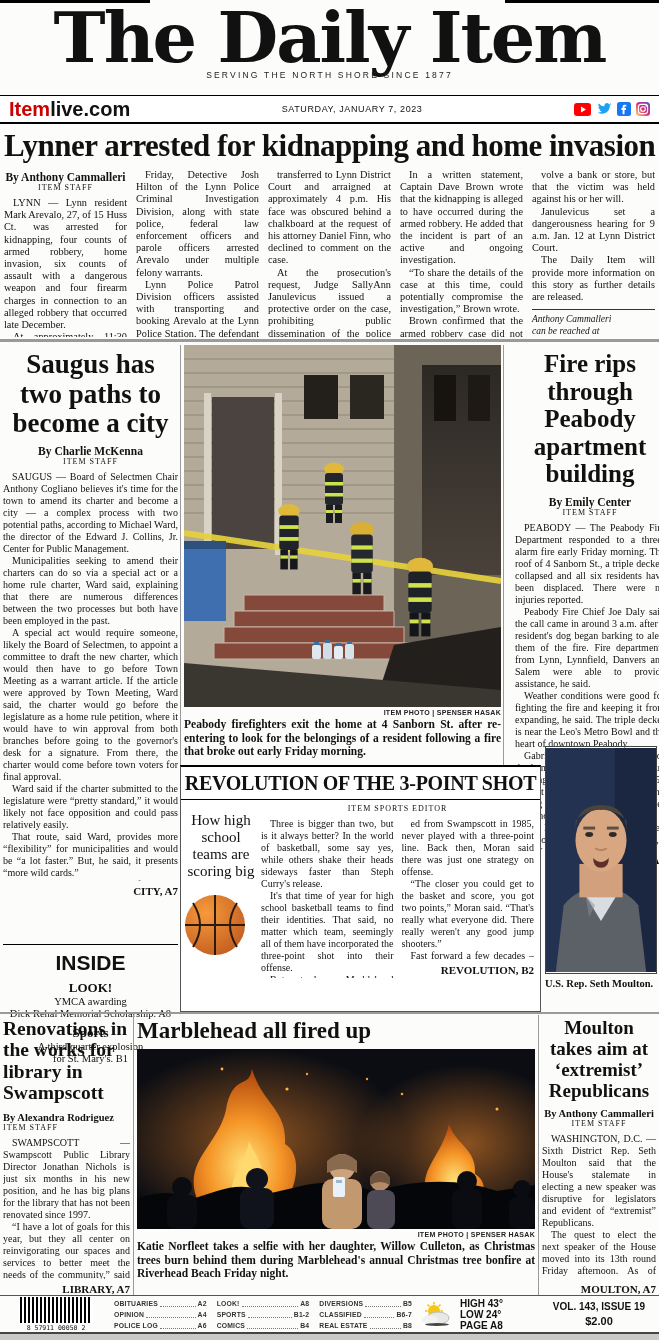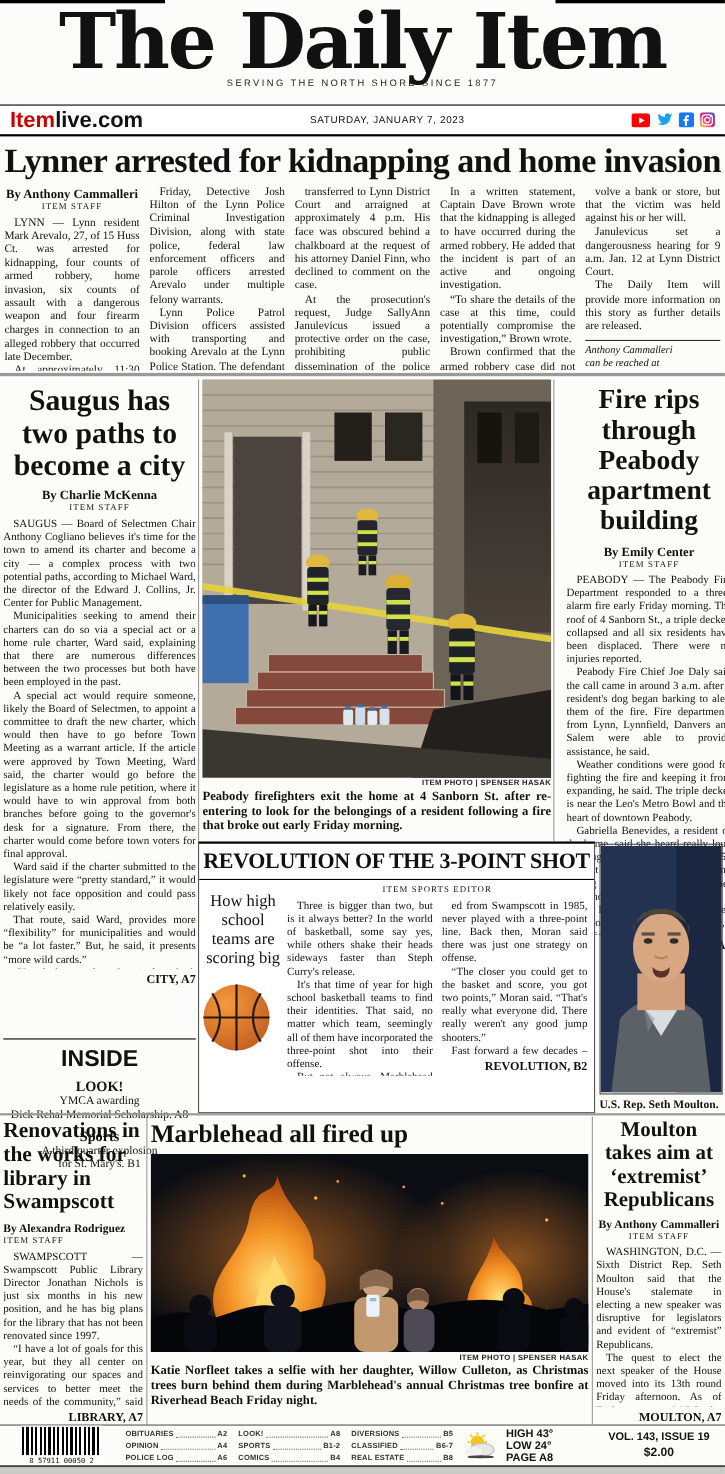--- a/index.html
+++ b/index.html
@@ -328,21 +328,21 @@
               <p class="bp">“The closer you could get to the basket and score, you got two points,” Moran said. “That's really what everyone did. There really weren't any good jump shooters.”</p>
               <p class="bp">Fast forward a few decades – how the game has changed. Similarly to how many would respond, Moran said the evolved three-point shot is “positive,” while also adding “sometimes, it drives me crazy.”</p>
             </div>
             <div class="jump">REVOLUTION, B2</div>
           </div>
         </div>
       </div>
     </div>
   </div>
 
-  <div class="abs" style="top:767px;left:545px;width:112px;height:247px">
+  <div class="abs" style="top:746px;left:545px;width:112px;height:247px">
     <svg width="112" height="228" viewBox="0 0 112 228" style="display:block;border:1px solid #444;box-sizing:border-box">
       <rect width="112" height="228" fill="#233250"></rect>
       <rect x="70" width="42" height="228" fill="#1b2740"></rect>
       <path d="M10 228 L18 160 Q32 142 56 142 Q80 142 94 160 L102 228 Z" fill="#5c6168"></path>
       <path d="M40 150 L56 176 L72 150 Q64 142 56 142 Q48 142 40 150 Z" fill="#d9dde2"></path>
       <path d="M40 150 L50 160 L44 172 Z" fill="#8a9099" opacity=".5"></path>
       <rect x="34" y="118" width="44" height="34" fill="#d2a07c"></rect>
       <ellipse cx="56" cy="94" rx="26" ry="32" fill="#d8a782"></ellipse>
       <path d="M30 86 Q30 58 56 58 Q82 58 82 86 L82 74 Q70 62 56 63 Q42 62 30 74 Z" fill="#4a443c"></path>
       <ellipse cx="44" cy="88" rx="4" ry="2.5" fill="#2e2a26"></ellipse>

